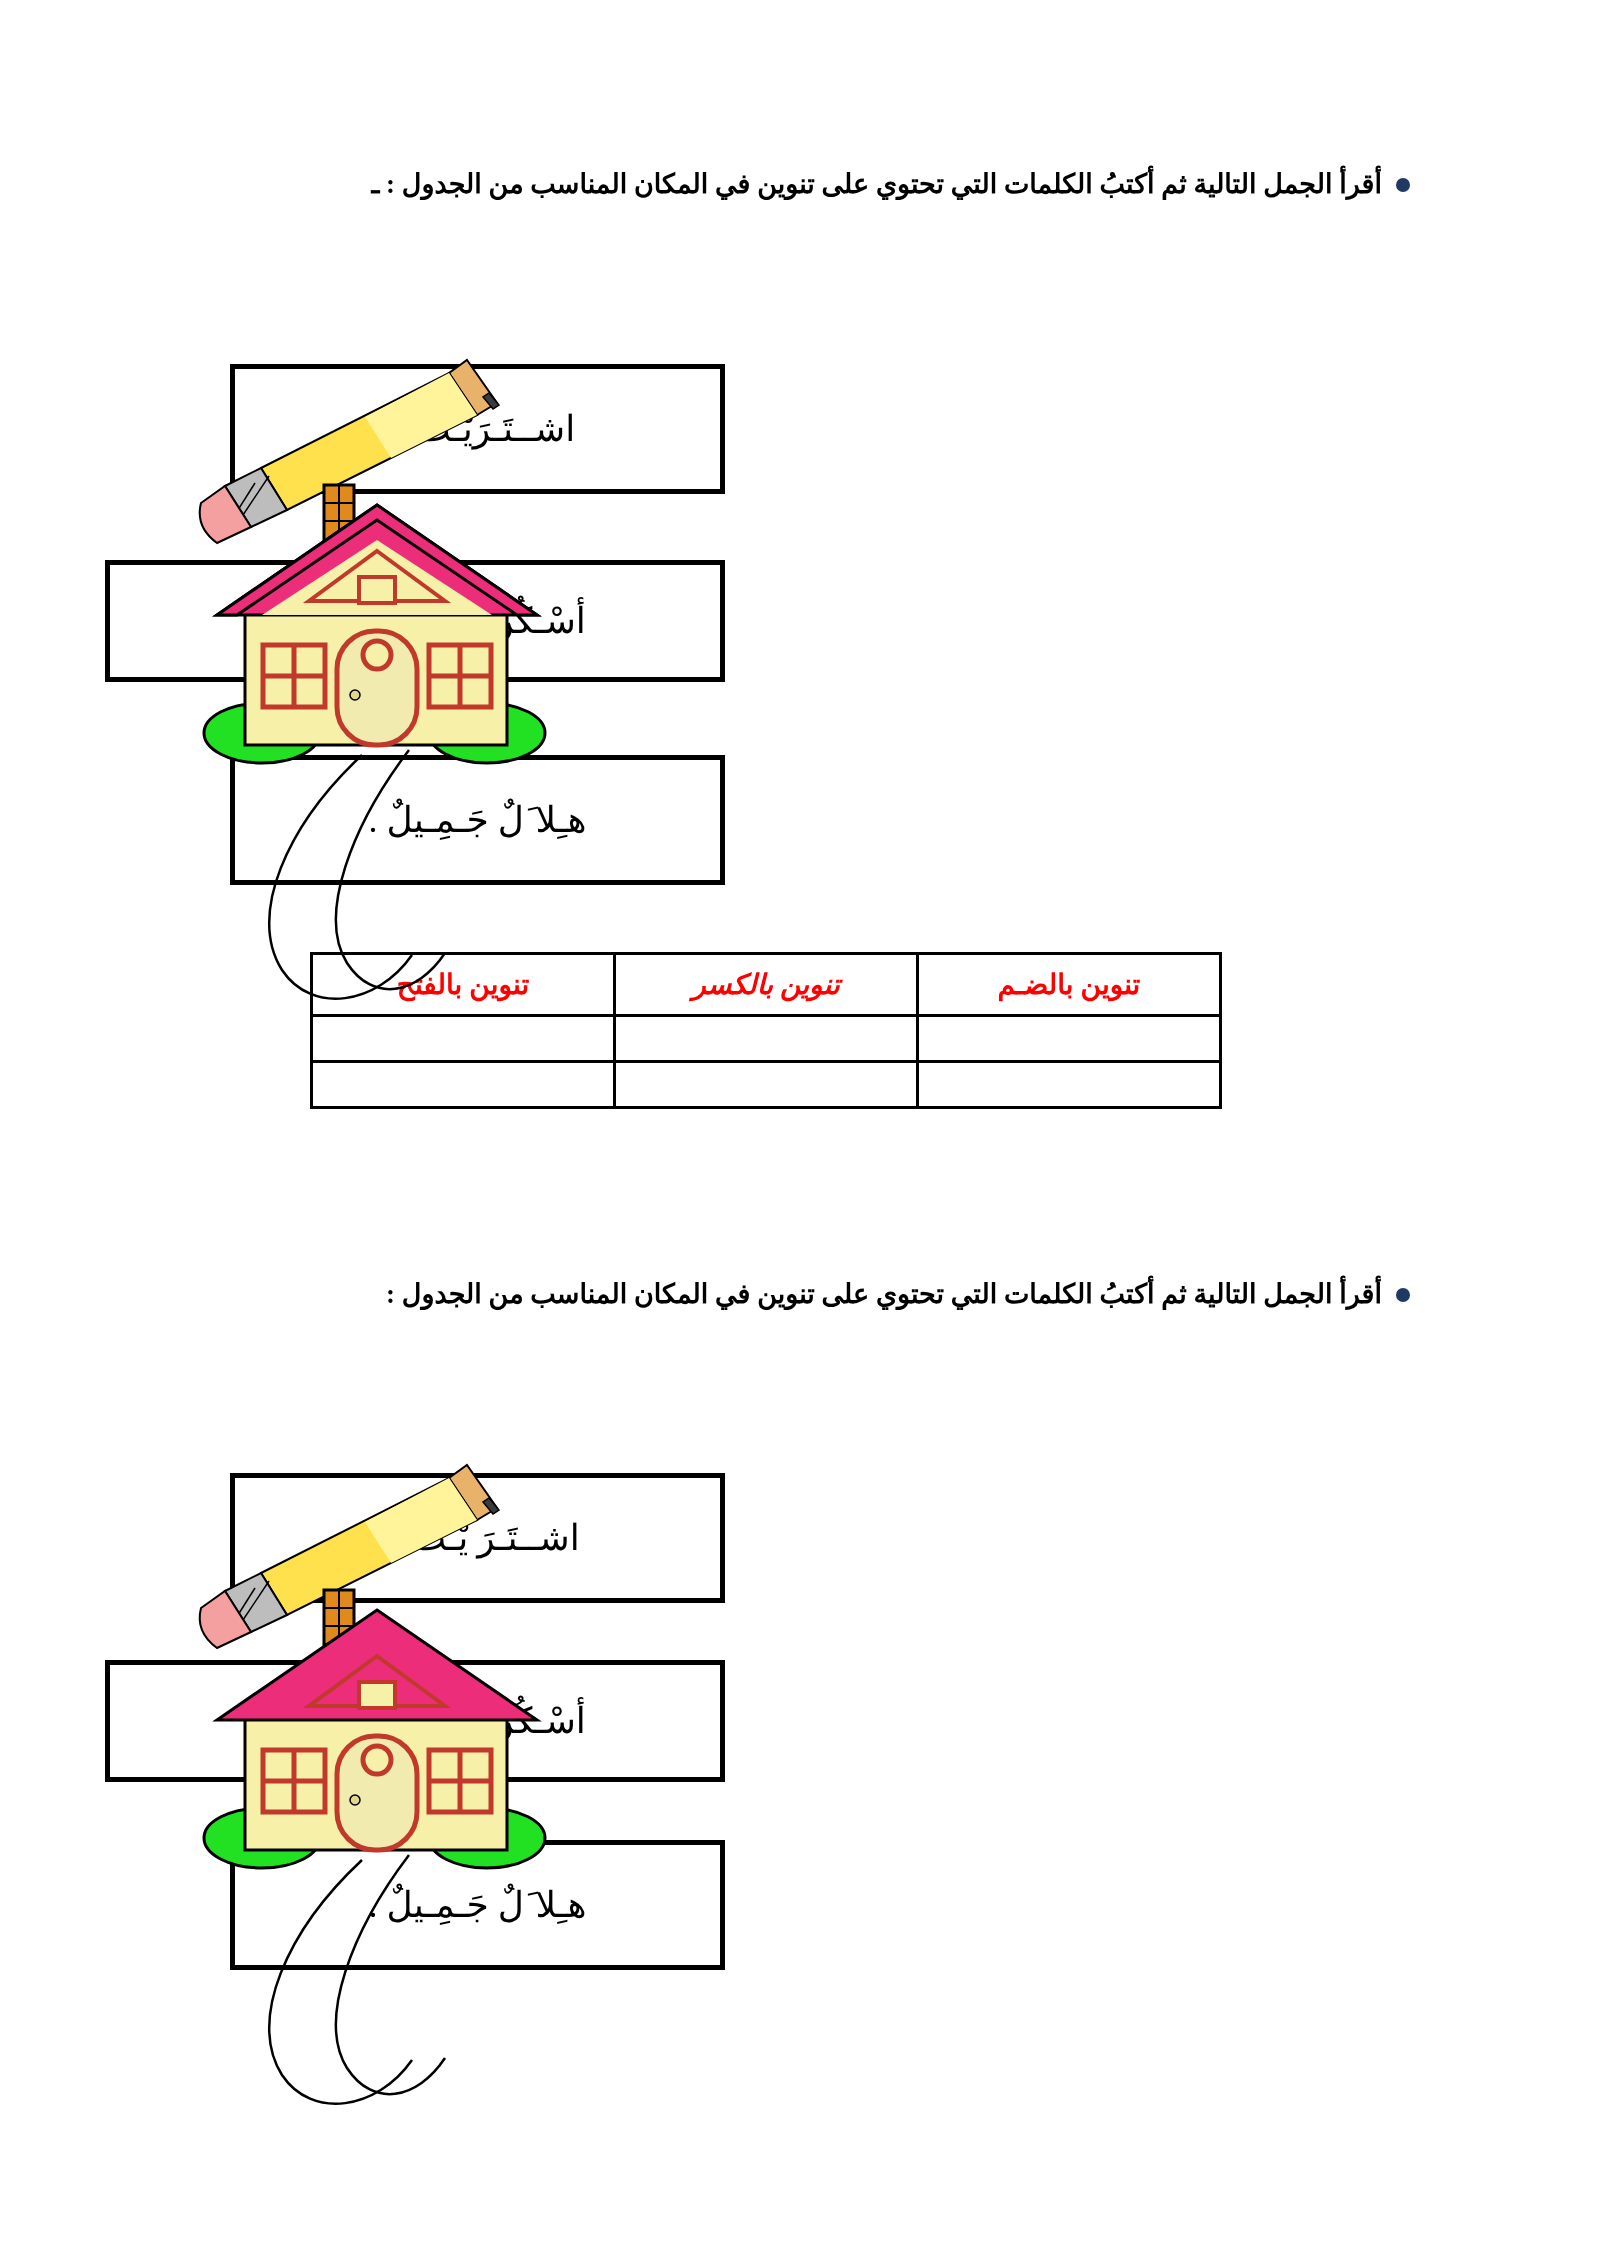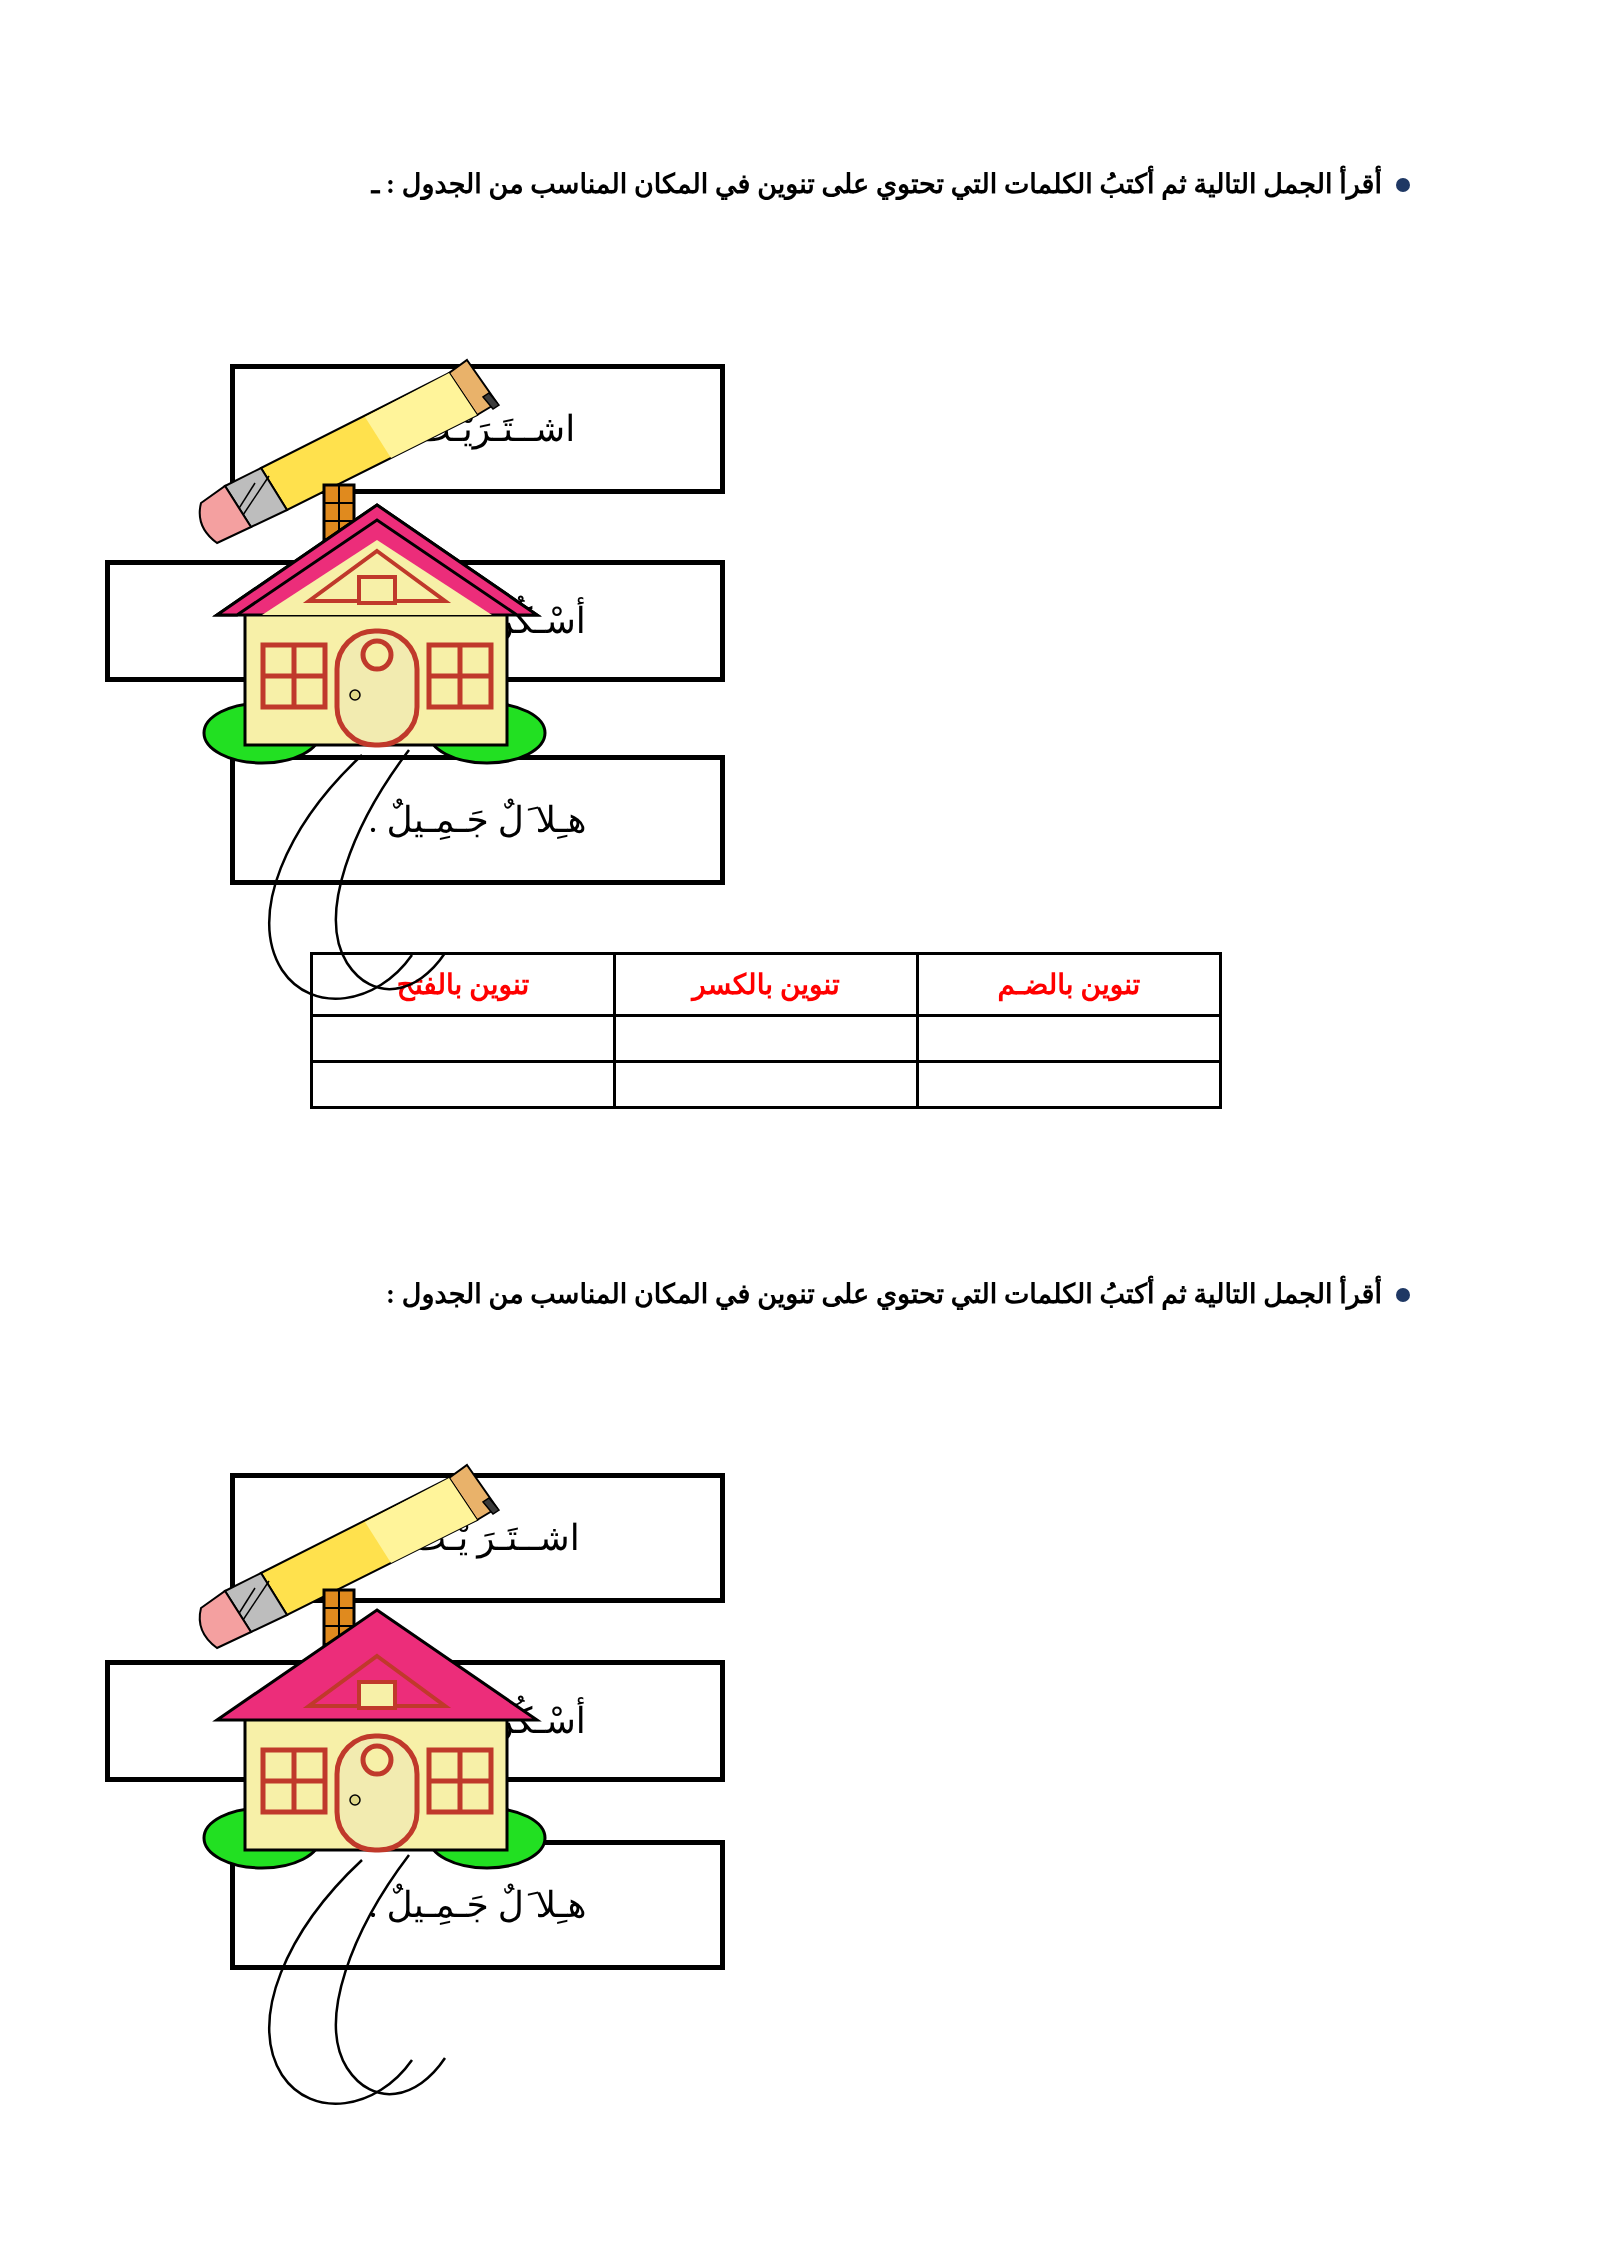--- a/index.html
+++ b/index.html
@@ -116,21 +116,21 @@
   </div>
 
   <div class="sentence-box" style="top:755px; right:875px; width:495px; height:130px;">
     <span class="sentence-text">هـِلا    َلٌ جَـمِـيلٌ .</span>
   </div>
 
   <table class="tanween-table" style="top:952px; right:378px; width:912px;">
     <tbody>
         <tr>
       <td class="head-cell" style="width:304px;text-align:center;">تنوين بالضـم</td>
-      <td class="head-cell" style="width:304px;">تنوين بالكسر</td>
+      <td class="head-cell" style="width:304px;font-style:italic;">تنوين بالكسر</td>
       <td class="head-cell" style="width:304px;">تنوين بالفتح</td>
     </tr>
     <tr>
       <td class="blank-cell"></td>
       <td class="blank-cell"></td>
       <td class="blank-cell"></td>
     </tr>
     <tr>
       <td class="blank-cell"></td>
       <td class="blank-cell"></td>

